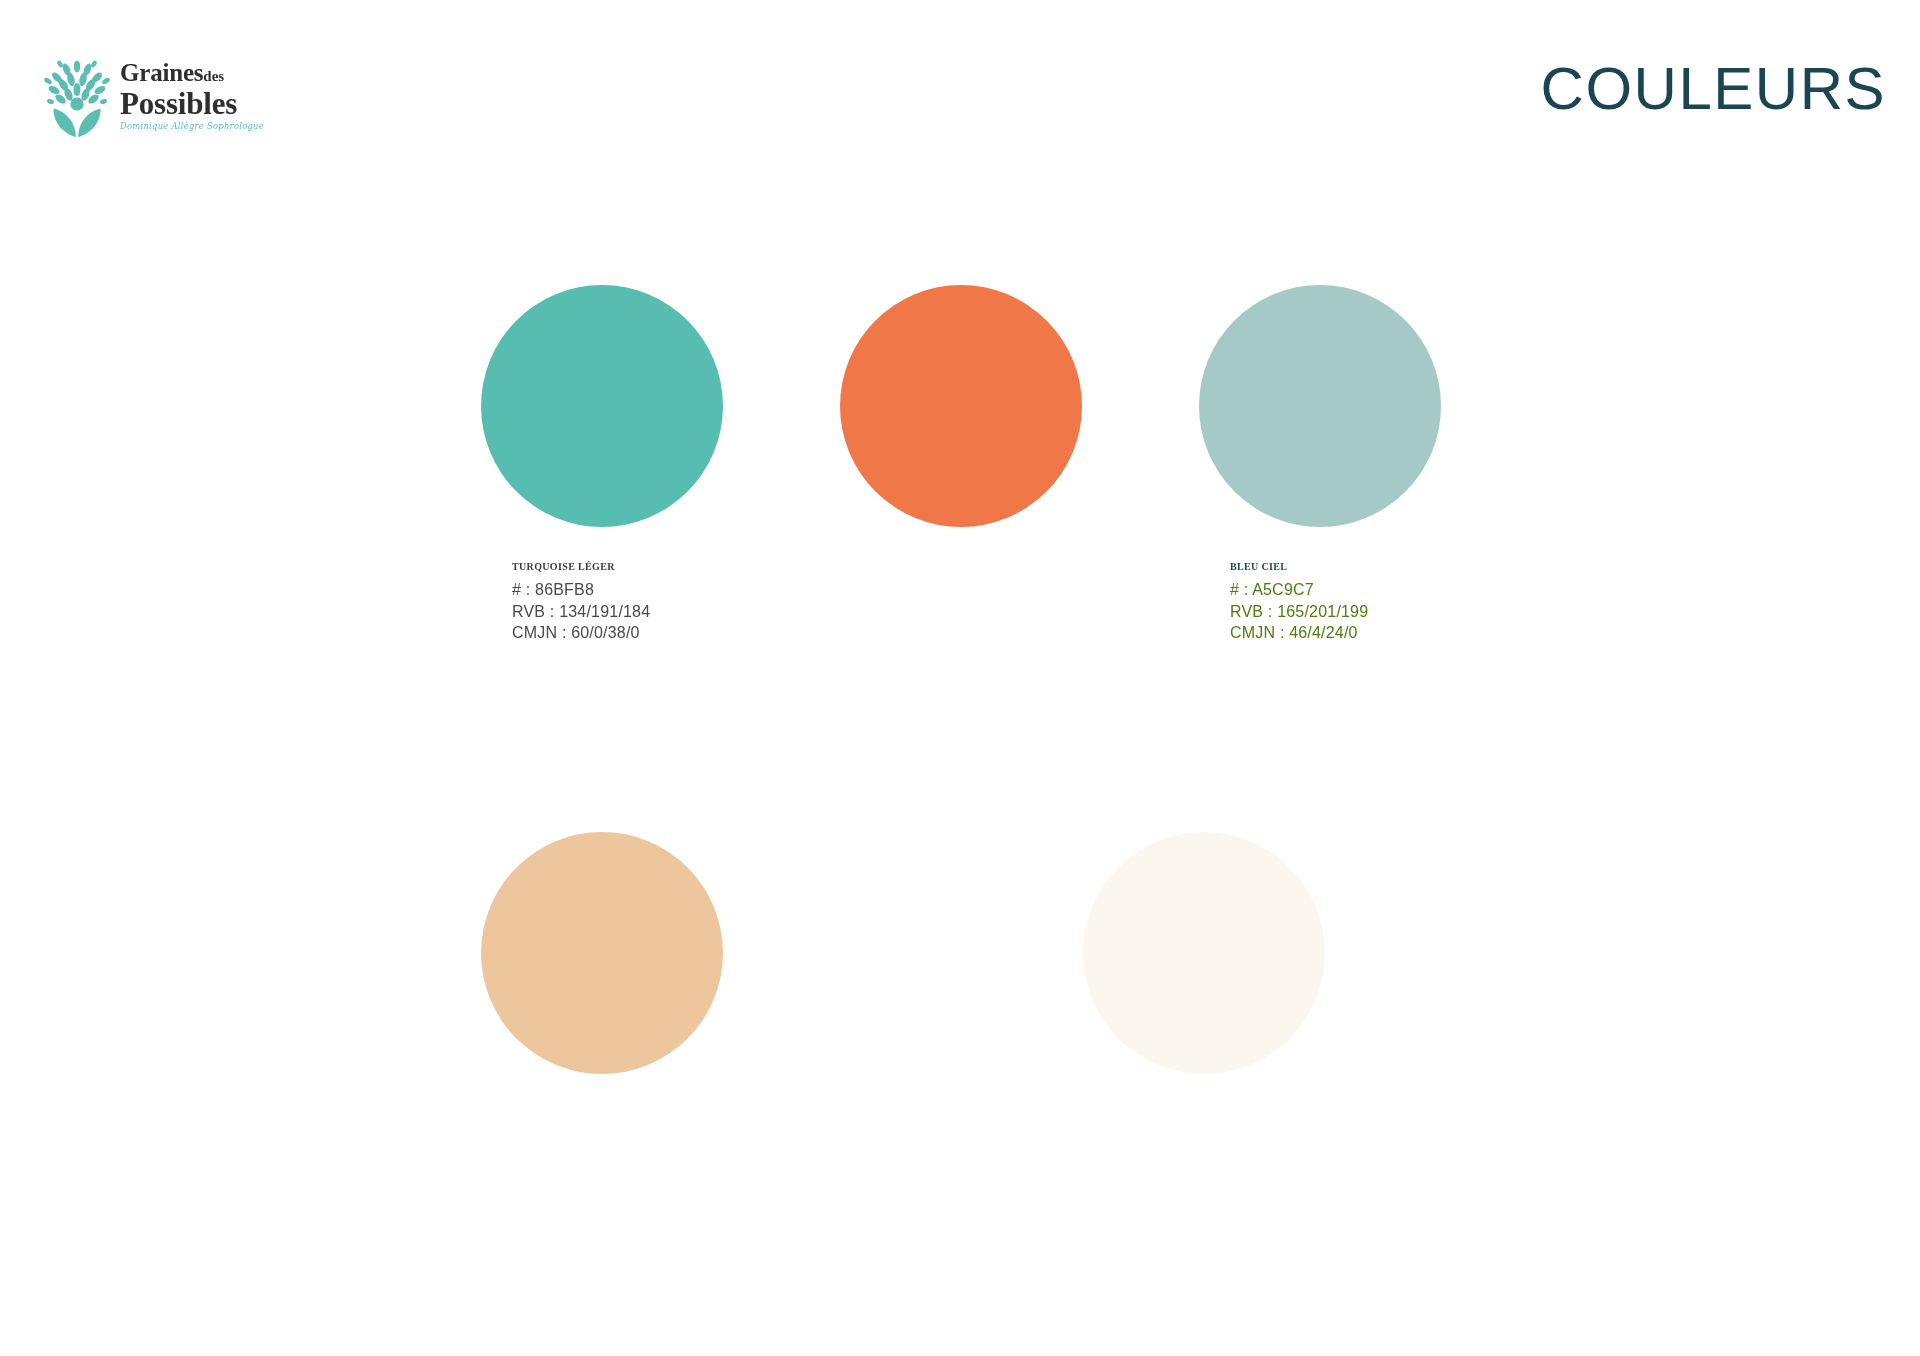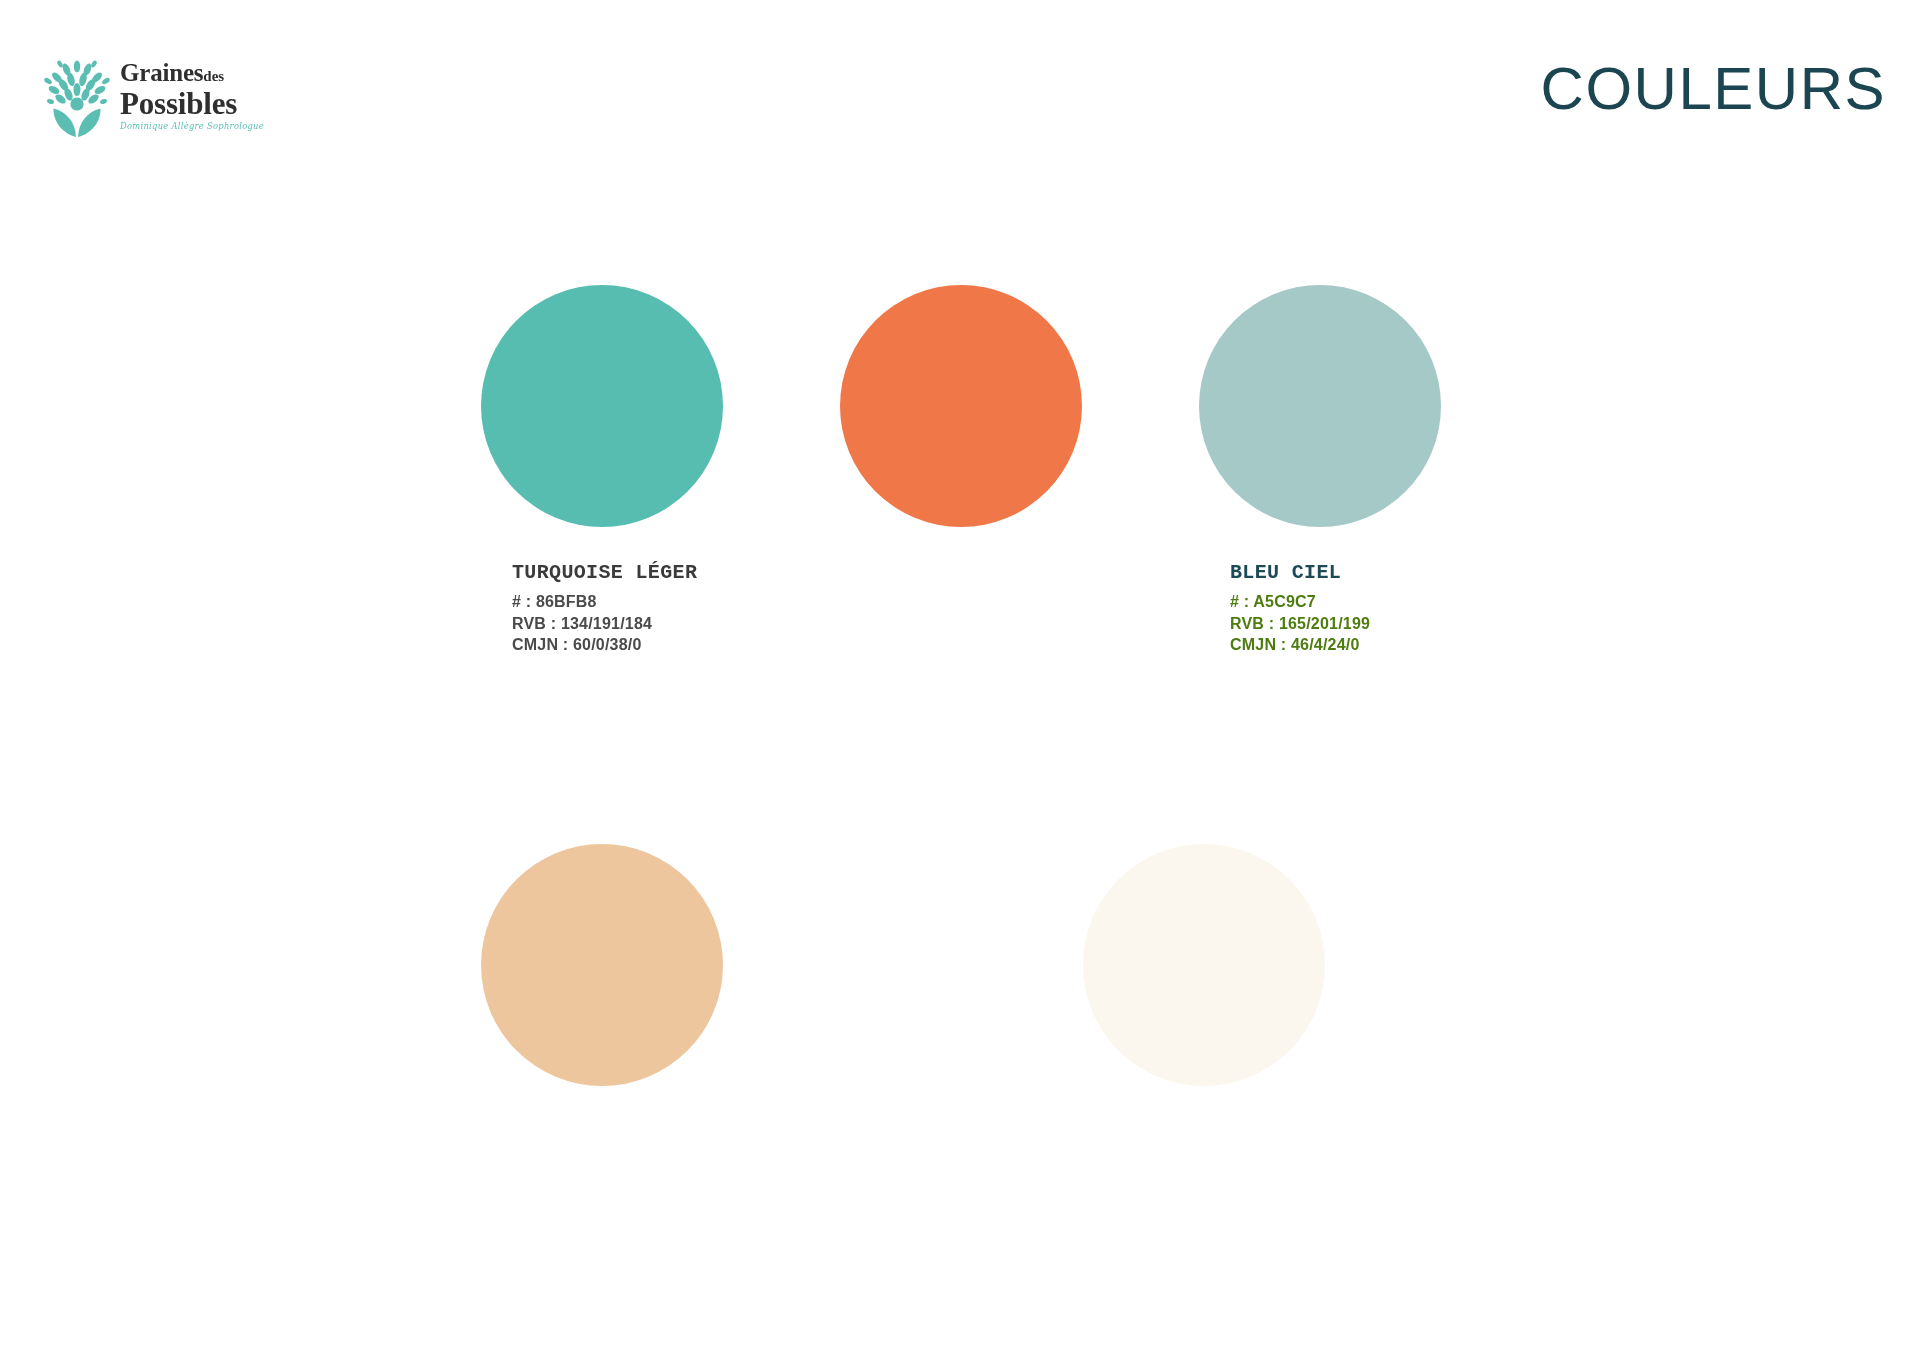--- a/index.html
+++ b/index.html
@@ -110,32 +110,32 @@
     width: 242px;
     height: 242px;
     border-radius: 50%;
     display: block;
   }
   .swatch-info {
     margin-top: 34px;
     padding-left: 31px;
   }
   .swatch-name {
-    font-family: Liberation Mono, monospace;
-    font-size: 20px;
+    font-family: Liberation Serif, serif;
+    font-size: 10px;
     font-weight: bold;
     letter-spacing: 0.35px;
     color: #3b3b3b;
     white-space: nowrap;
     margin-bottom: 7px;
   }
   .swatch-line {
     font-family: "Liberation Sans", sans-serif;
     font-size: 16px;
-    font-weight: 700;
+    font-weight: 400;
     letter-spacing: 0.2px;
     color: #4a4a4a;
     white-space: nowrap;
     line-height: 21.5px;
   }
   
   .swatch.tone-teal .swatch-name { color: #1c4a57; }
   .swatch.tone-teal .swatch-line { color: #4d7c0f; }
 </style>
 </head>

